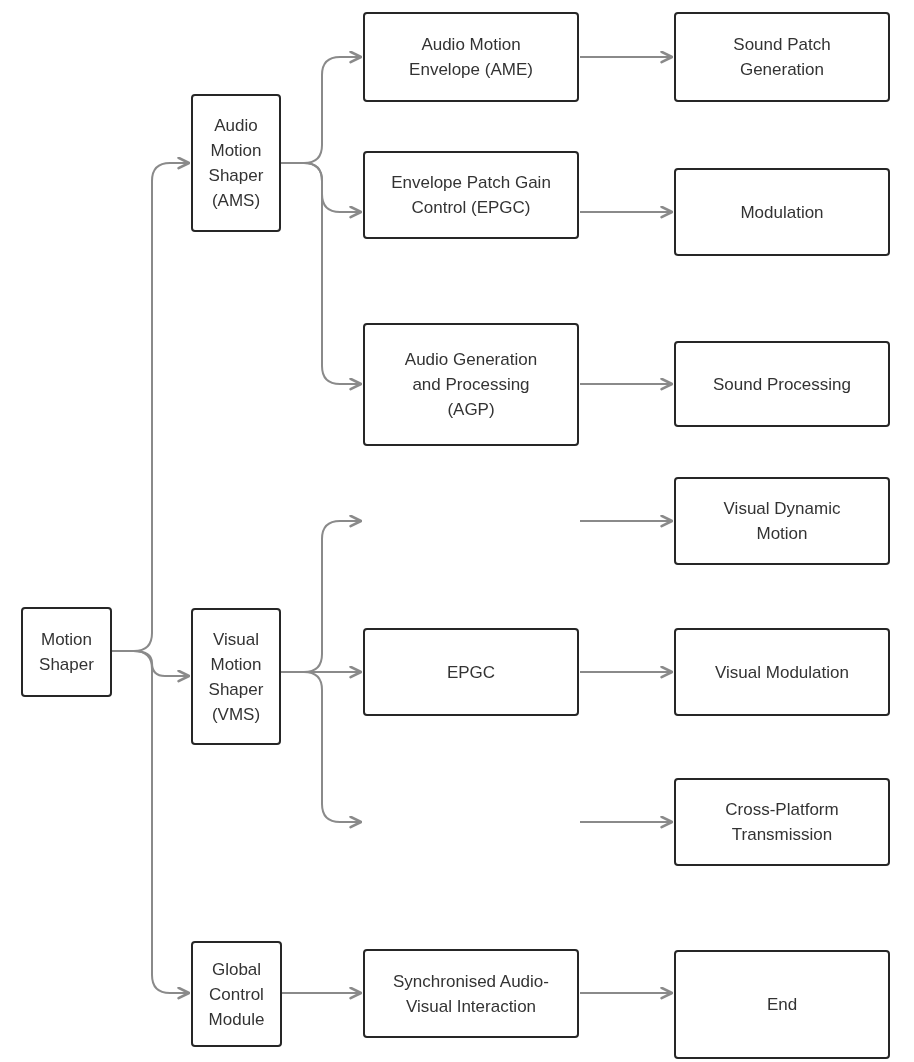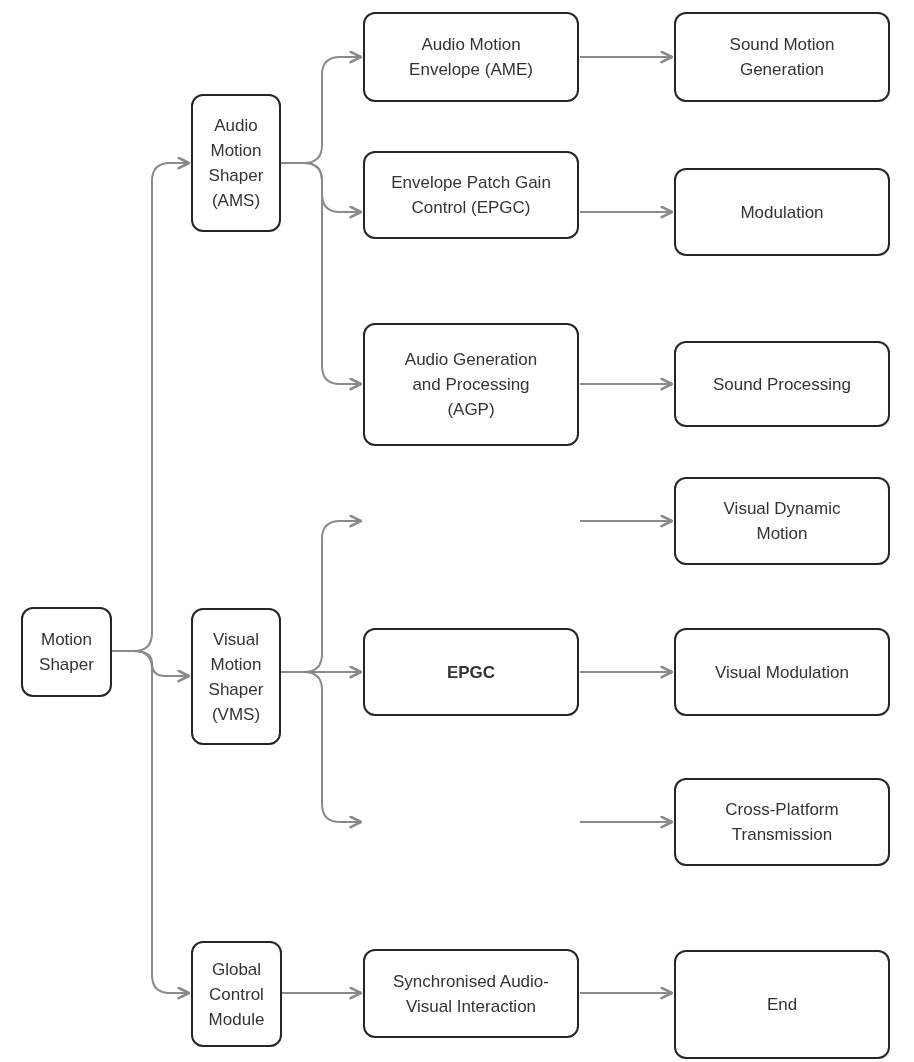--- a/index.html
+++ b/index.html
@@ -32,21 +32,21 @@
     stroke: var(--edge);
     stroke-width: 2;
     stroke-linecap: round;
     stroke-linejoin: round;
   }
   .node {
     position: absolute;
     box-sizing: border-box;
     background: var(--bg);
     border: 2px solid var(--border);
-    border-radius: 12px;
+    border-radius: 4px;
     color: var(--text);
     font-size: 17px;
     line-height: 25px;
     display: flex;
     align-items: center;
     justify-content: center;
     text-align: center;
     white-space: pre-line;
   }
 </style>
@@ -100,25 +100,25 @@
 Control
 Module</div>
 
   <div class="node" style="left:363px; top:12px; width:216px; height:90px;">Audio Motion
 Envelope (AME)</div>
   <div class="node" style="left:363px; top:151px; width:216px; height:88px;">Envelope Patch Gain
 Control (EPGC)</div>
   <div class="node" style="left:363px; top:323px; width:216px; height:123px;">Audio Generation
 and Processing
 (AGP)</div>
-  <div class="node" style="left:363px; top:628px; width:216px; height:88px;font-weight:bold;">EPGC</div>
+  <div class="node" style="left:363px; top:628px; width:216px; height:88px;">EPGC</div>
   <div class="node" style="left:363px; top:949px; width:216px; height:89px;">Synchronised Audio-
 Visual Interaction</div>
 
-  <div class="node" style="left:674px; top:12px; width:216px; height:90px;">Sound Motion
+  <div class="node" style="left:674px; top:12px; width:216px; height:90px;">Sound Patch
 Generation</div>
   <div class="node" style="left:674px; top:168px; width:216px; height:88px;text-align:right;">Modulation</div>
   <div class="node" style="left:674px; top:341px; width:216px; height:86px;">Sound Processing</div>
   <div class="node" style="left:674px; top:477px; width:216px; height:88px;">Visual Dynamic
 Motion</div>
   <div class="node" style="left:674px; top:628px; width:216px; height:88px;">Visual Modulation</div>
   <div class="node" style="left:674px; top:778px; width:216px; height:88px;">Cross-Platform
 Transmission</div>
   <div class="node" style="left:674px; top:950px; width:216px; height:109px;">End</div>
 

